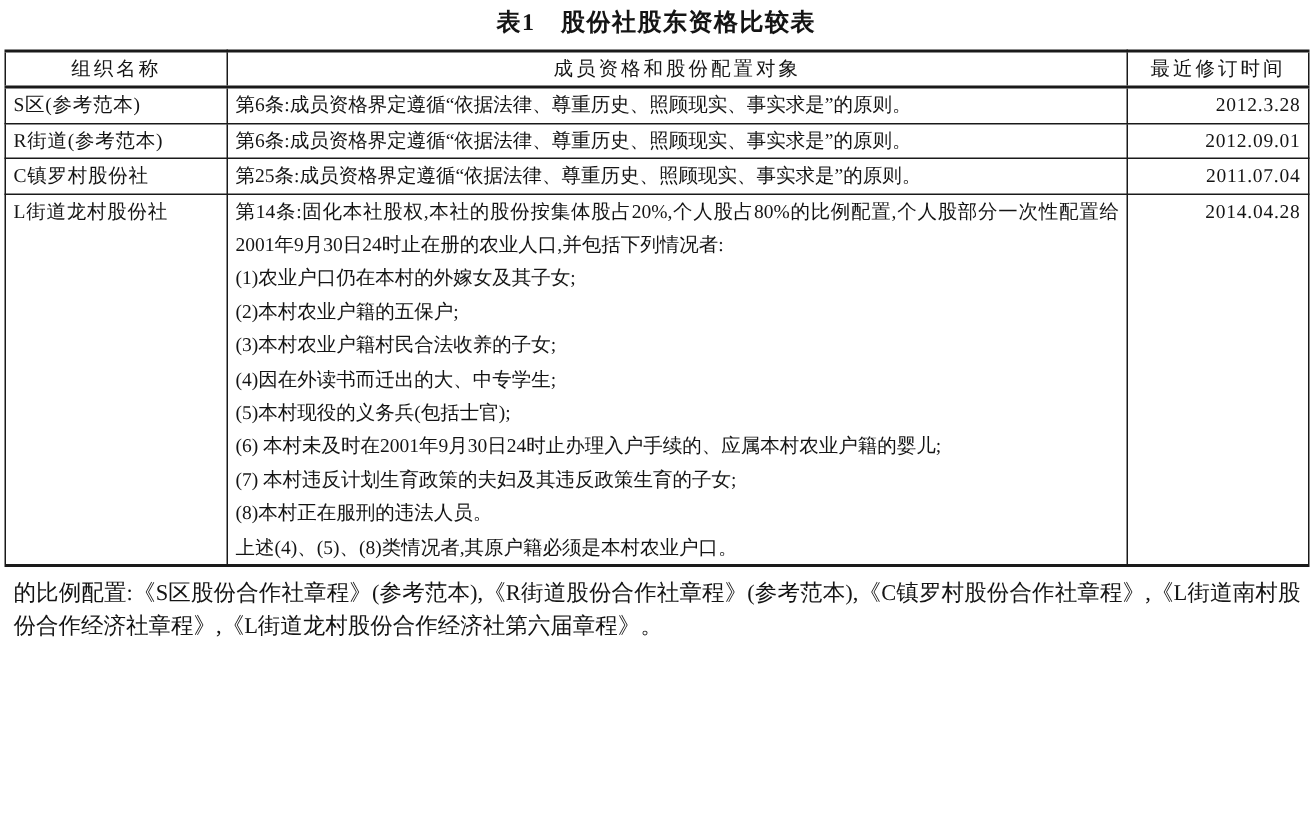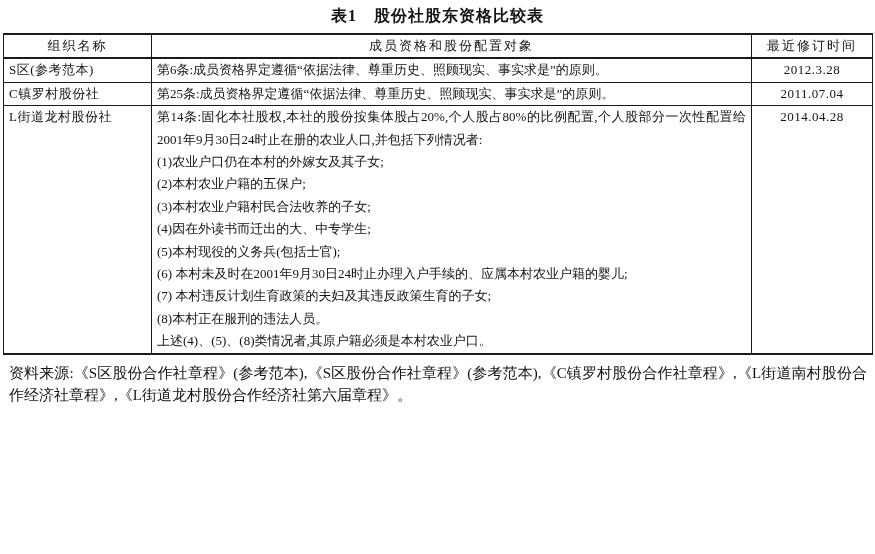--- a/index.html
+++ b/index.html
@@ -42,21 +42,21 @@
     line-height: 22.4px;
   }
   table.cmp thead th {
     border-bottom: 2px solid #1a1a1a;
     font-weight: normal;
     text-align: center;
     height: 21px;
     letter-spacing: 2px;
   }
   td.org-cell  { padding-left: 4px; padding-right: 2px; letter-spacing: 0.5px; }
-  td.date-cell { text-align: center; letter-spacing: 0.5px; }
+  td.date-cell { text-align: right; letter-spacing: 0.5px; }
   td.content-cell { padding-left: 6px; padding-right: 6px; }
   td.content-cell .line { text-align: justify; }
   .source-note {
     margin: 7px 8px 0 9px;
     font-size: 15px;
     line-height: 22px;
     text-align: justify;
   }
 </style>
 </head>
@@ -81,20 +81,27 @@
     </thead>
     <tbody>
       <tr>
         <td class="org-cell">S区(参考范本)</td>
         <td class="content-cell">
             <div class="line">第6条:成员资格界定遵循“依据法律、尊重历史、照顾现实、事实求是”的原则。</div>
           </td>
         <td class="date-cell">2012.3.28</td>
       </tr>
       <tr>
+        <td class="org-cell">R街道(参考范本)</td>
+        <td class="content-cell">
+            <div class="line">第6条:成员资格界定遵循“依据法律、尊重历史、照顾现实、事实求是”的原则。</div>
+          </td>
+        <td class="date-cell">2012.09.01</td>
+      </tr>
+      <tr>
         <td class="org-cell">C镇罗村股份社</td>
         <td class="content-cell">
             <div class="line">第25条:成员资格界定遵循“依据法律、尊重历史、照顾现实、事实求是”的原则。</div>
           </td>
         <td class="date-cell">2011.07.04</td>
       </tr>
       <tr>
         <td class="org-cell">L街道龙村股份社</td>
         <td class="content-cell">
             <div class="line">第14条:固化本社股权,本社的股份按集体股占20%,个人股占80%的比例配置,个人股部分一次性配置给2001年9月30日24时止在册的农业人口,并包括下列情况者:</div>
@@ -106,15 +113,15 @@
             <div class="line">(6) 本村未及时在2001年9月30日24时止办理入户手续的、应属本村农业户籍的婴儿;</div>
             <div class="line">(7) 本村违反计划生育政策的夫妇及其违反政策生育的子女;</div>
             <div class="line">(8)本村正在服刑的违法人员。</div>
             <div class="line">上述(4)、(5)、(8)类情况者,其原户籍必须是本村农业户口。</div>
           </td>
         <td class="date-cell">2014.04.28</td>
       </tr>
     </tbody>
   </table>
 
-  <div class="source-note">资料来源:《S区股份合作社章程》(参考范本),《S区股份合作社章程》(参考范本),《C镇罗村股份合作社章程》,《L街道南村股份合作经济社章程》,《L街道龙村股份合作经济社第六届章程》。</div>
+  <div class="source-note">的比例配置:《S区股份合作社章程》(参考范本),《R街道股份合作社章程》(参考范本),《C镇罗村股份合作社章程》,《L街道南村股份合作经济社章程》,《L街道龙村股份合作经济社第六届章程》。</div>
 
 </div>
 
 </body></html>

